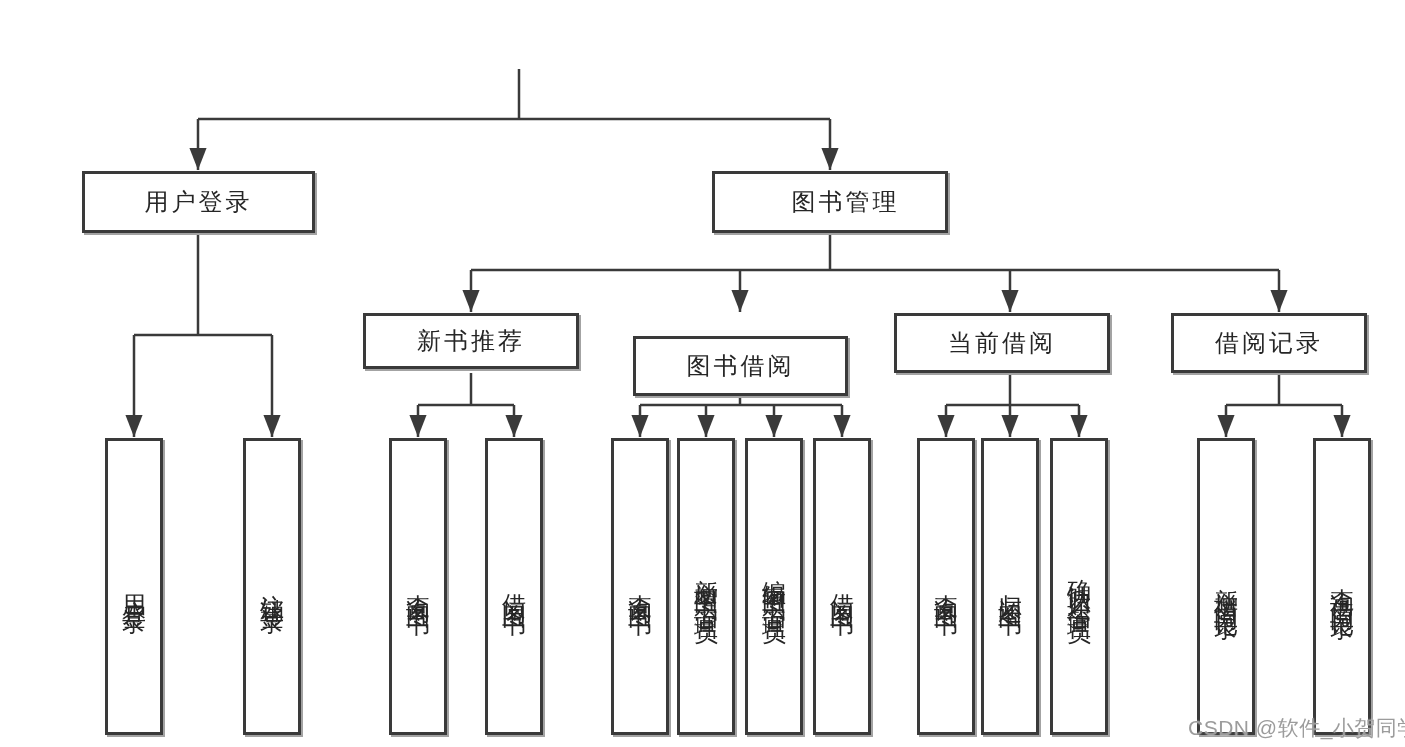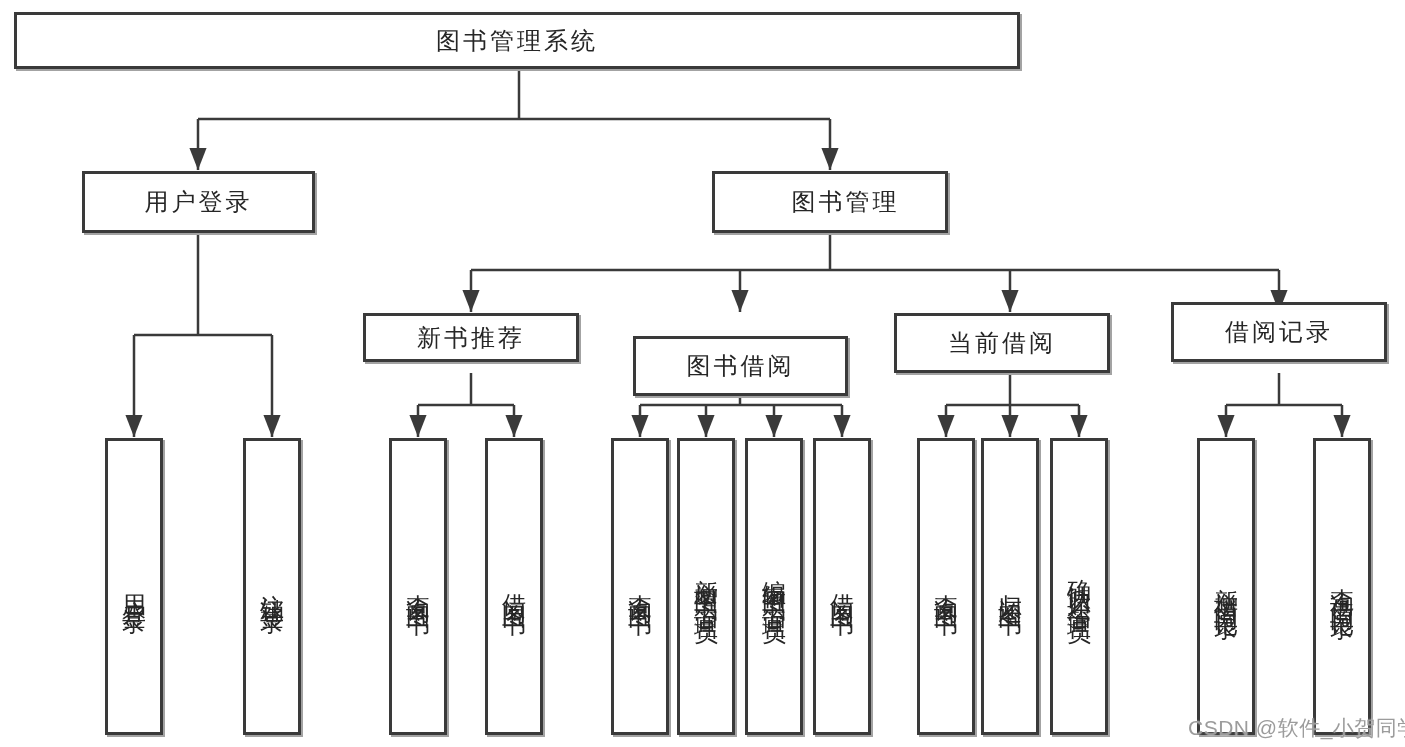--- a/index.html
+++ b/index.html
@@ -81,29 +81,28 @@
       </g>
       <g>
         <path d="M1279,373 L1279,405"></path>
         <path d="M1226,405 L1342,405"></path>
         <path d="M1226,405 L1226,437" marker-end="url(#arrow)"></path>
         <path d="M1342,405 L1342,437" marker-end="url(#arrow)"></path>
       </g>
     </g>
   </svg>
 
-  <div class="box hbox" style="left:14px;top:12px;width:1006px;height:57px;">图书管理系统</div>
 
   <div class="box hbox" style="left:82px;top:171px;width:233px;height:62px;">用户登录</div>
   <div class="box hbox" style="left:712px;top:171px;width:236px;height:62px;padding-left:31px;">图书管理</div>
 
-  <div class="box hbox" style="left:363px;top:313px;width:216px;height:49px;">新书推荐</div>
+  <div class="box hbox" style="left:363px;top:313px;width:216px;height:56px;">新书推荐</div>
   <div class="box hbox" style="left:633px;top:313px;width:215px;height:60px;margin-top:23px;">图书借阅</div>
   <div class="box hbox" style="left:894px;top:313px;width:216px;height:60px;">当前借阅</div>
-  <div class="box hbox" style="left:1171px;top:302px;width:216px;height:60px;">借阅记录</div>
+  <div class="box hbox" style="left:1171px;top:313px;width:196px;height:60px;">借阅记录</div>
 
   <div class="box vbox" style="left:105px;">用户登录</div>
   <div class="box vbox" style="left:243px;">注销登录</div>
 
   <div class="box vbox" style="left:389px;">查询图书</div>
   <div class="box vbox" style="left:485px;">借阅图书</div>
 
   <div class="box vbox" style="left:611px;">查询图书</div>
   <div class="box vbox" style="left:677px;">新增图书（管理员）</div>
   <div class="box vbox" style="left:745px;">编辑图书（管理员）</div>

